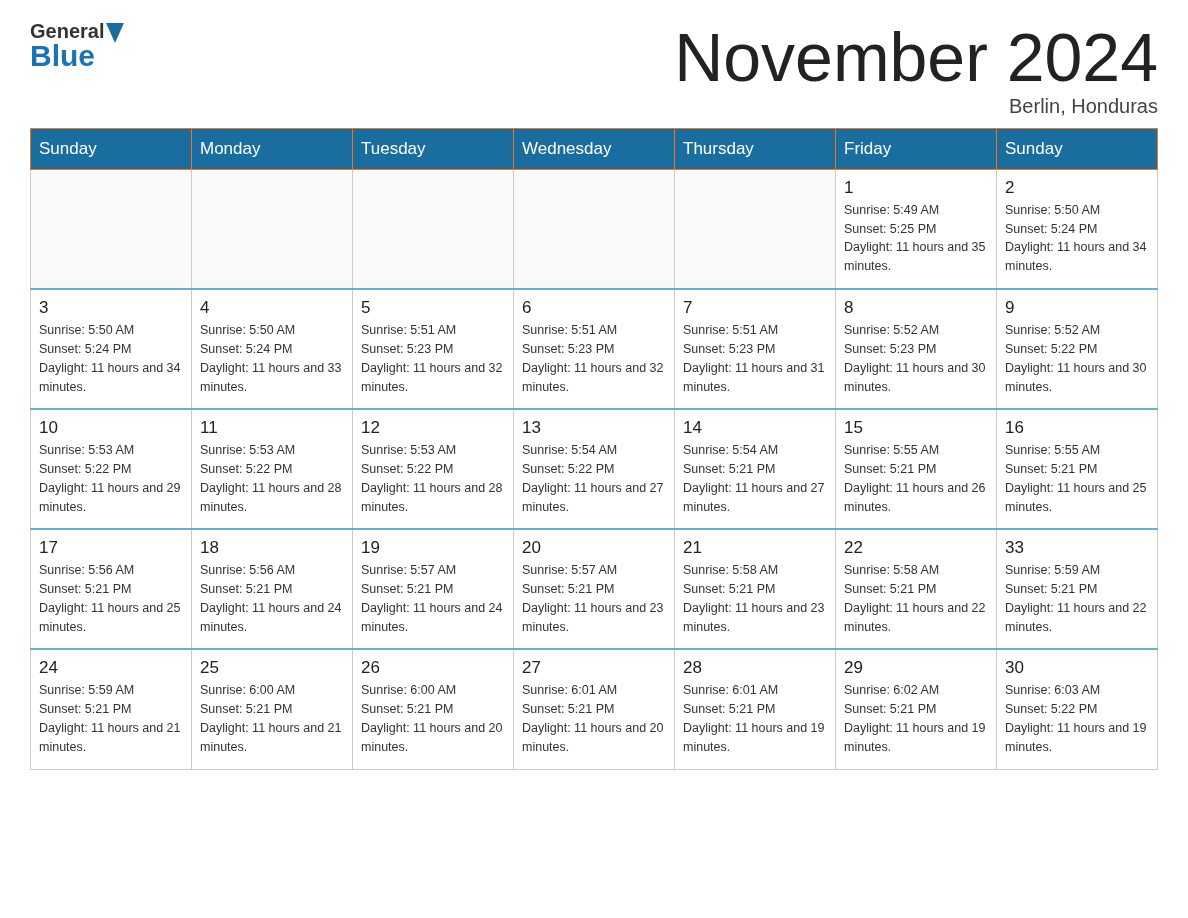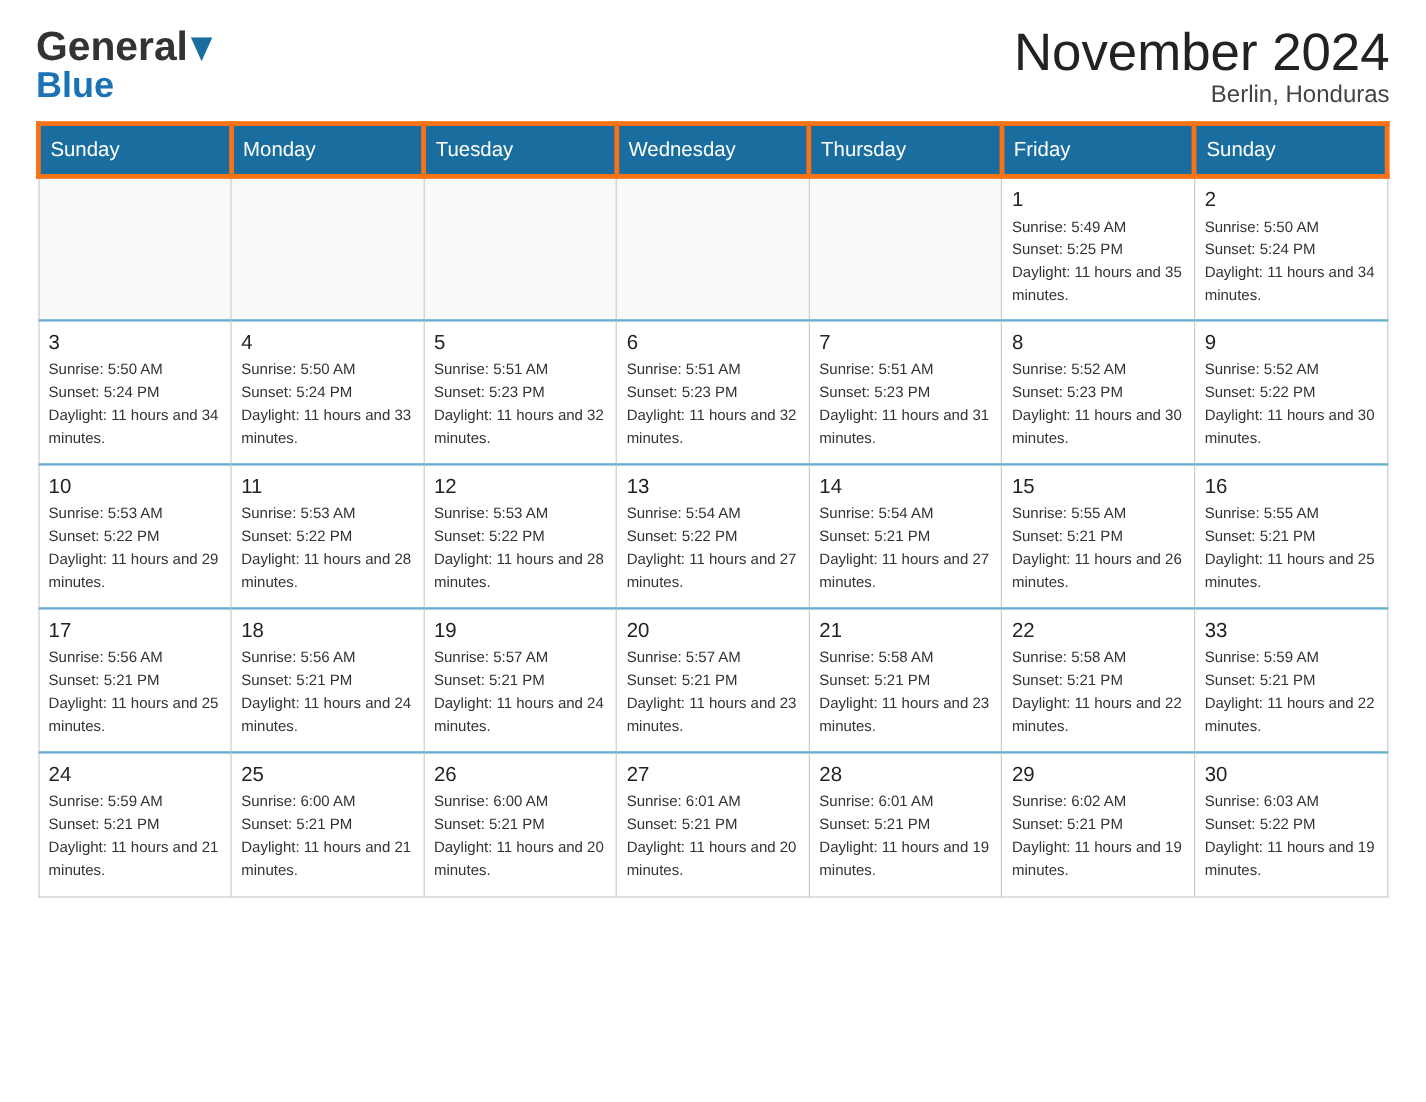--- a/index.html
+++ b/index.html
@@ -18,21 +18,21 @@
     }
     .logo {
       display: flex;
       flex-direction: column;
       align-items: flex-start;
     }
     .title-block {
       text-align: right;
     }
     .title-block h1 {
-      font-size: 44px;
+      font-size: 68px;
       font-weight: normal;
       color: #222;
       line-height: 1.1;
     }
     .title-block h2 {
       font-size: 20px;
       font-weight: normal;
       color: #444;
     }
     .calendar {
@@ -40,21 +40,21 @@
       border-collapse: collapse;
       margin-top: 10px;
     }
     .calendar thead tr th {
       background-color: #1a6e9f;
       color: #fff;
       font-size: 17px;
       font-weight: normal;
       padding: 10px 8px;
       text-align: left;
-      border: 4px solid #f97316;
+      border: 1px solid #f97316;
     }
     .calendar tbody tr td {
       vertical-align: top;
       padding: 8px 8px;
       font-size: 13px;
       color: #333;
       border: 1px solid #ccc;
       width: 14.28%;
       min-height: 110px;
       height: 120px;
@@ -83,21 +83,21 @@
       display: flex;
       align-items: center;
     }
   </style>
 </head>
 <body>
 
 <div class="header">
   <div class="logo">
     <div class="logo-line1">
-      <span style="font-size:34px;font-weight:bold;color:#333;">General</span>
+      <span style="font-size:20px;font-weight:bold;color:#333;">General</span>
       <svg width="18" height="20" viewBox="0 0 18 20" style="margin-left:2px;margin-top:2px;">
         <polygon points="0,0 18,0 9,20" fill="#1a6e9f"></polygon>
       </svg>
     </div>
     <span style="font-size:30px;font-weight:bold;color:#1a73b5;margin-top:-4px;">Blue</span>
   </div>
   <div class="title-block">
     <h1>November 2024</h1>
     <h2>Berlin, Honduras</h2>
   </div>

